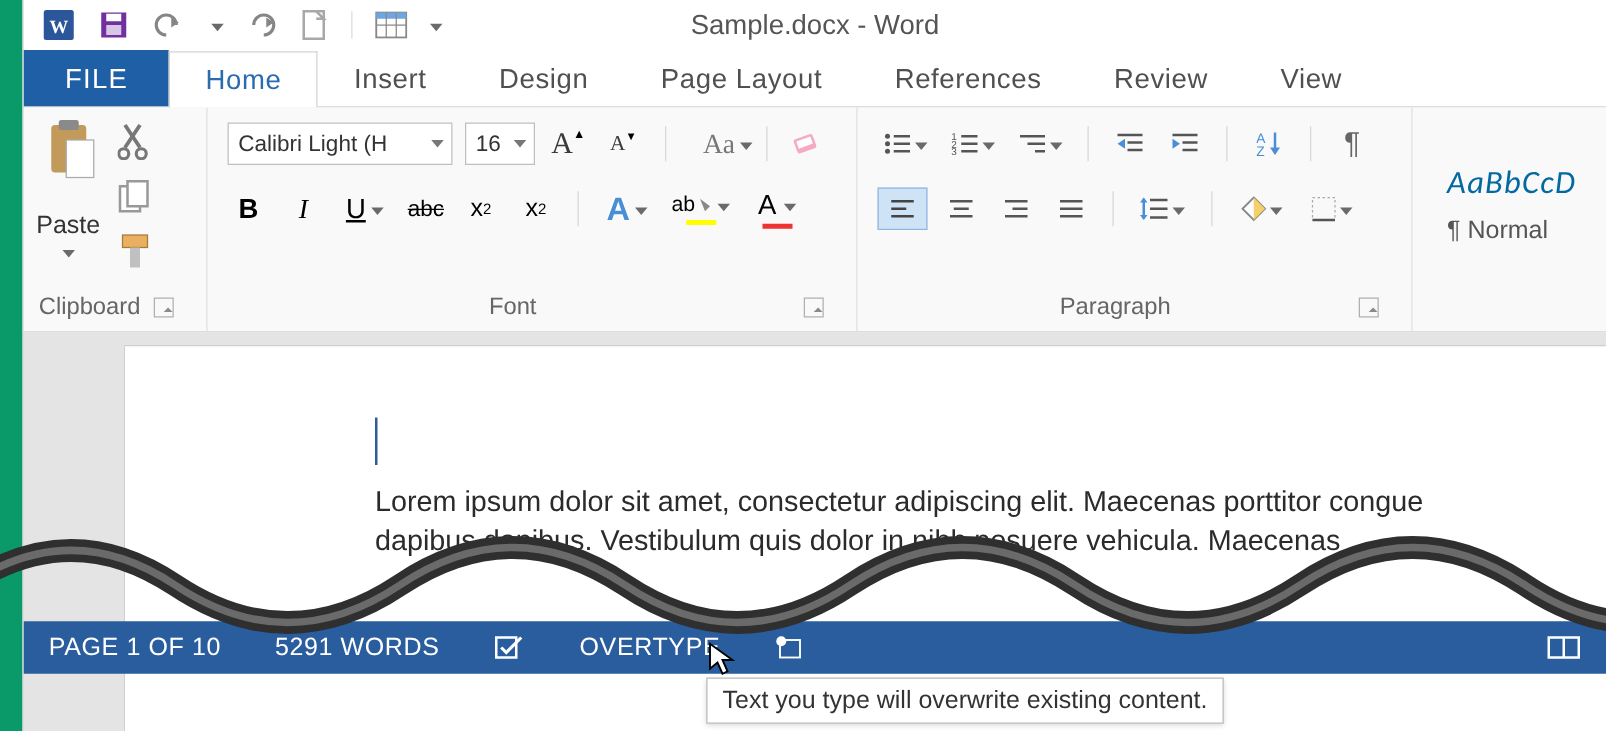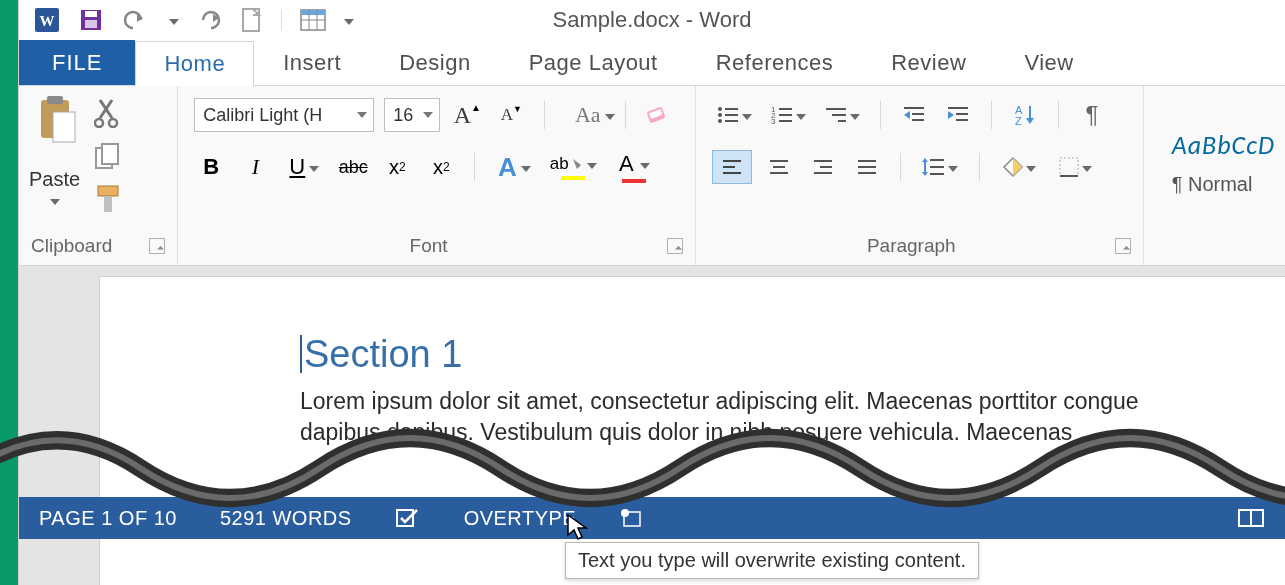--- a/index.html
+++ b/index.html
@@ -39,21 +39,21 @@
   }
   .tab.file { background:#1e5fa6; color:#fff; padding:0 32px; letter-spacing:1px;}
   .tab.active { background:#fff; color:#2b6cb0; border-color:#d4d4d4; position:relative; top:1px; }
   
   
   .ribbon {
     display:flex; background:#f9f9f9; border-bottom:1px solid #d4d4d4; height:180px;
   }
   .group {
     display:flex; flex-direction:column; border-right:1px solid #e0e0e0;
-    padding: 8px 10px 4px 10px;
+    padding: 8px 24px 4px 10px;
   }
   .group-body { flex:1; display:flex; align-items:flex-start; }
   .group-label {
     height:30px; display:flex; align-items:center; justify-content:space-between;
     font-size:19px; color:#666; padding: 0 2px;
   }
   .launcher { width:16px; height:16px; border:1px solid #b0b0b0; position:relative; }
   .launcher::after{ content:""; position:absolute; right:1px; bottom:1px; width:0;height:0;
     border-left:5px solid transparent; border-top:5px solid #8a8a8a; transform:rotate(-45deg);}
   
@@ -442,21 +442,21 @@
       <div class="group-body">
         <div class="styles-sample">AaBbCcD</div>
         <div class="styles-name">¶ Normal</div>
       </div>
       <div class="group-label"></div>
     </div>
   </div>
 
   <div class="doc-bg">
     <div class="page">
-      <div class="h1"><span class="cursor-caret"></span><span>Section 1</span></div>
+      <div class="h1"><span class="cursor-caret"></span></div>
       <div class="body-text">Lorem ipsum dolor sit amet, consectetur adipiscing elit. Maecenas porttitor congue</div>
       <div class="body-text" style="margin-top:0">dapibus dapibus.   Vestibulum quis dolor in nibh posuere vehicula. Maecenas</div>
     </div>
   </div>
 
   <div class="status">
     <div class="seg">PAGE 1 OF 10</div>
     <div class="seg">5291 WORDS</div>
     <span>
       <svg width="26" height="22">

